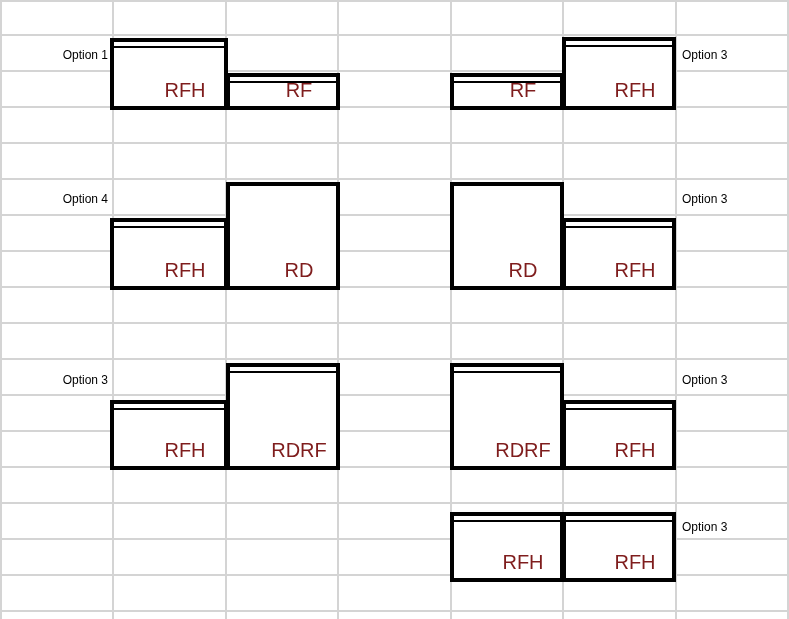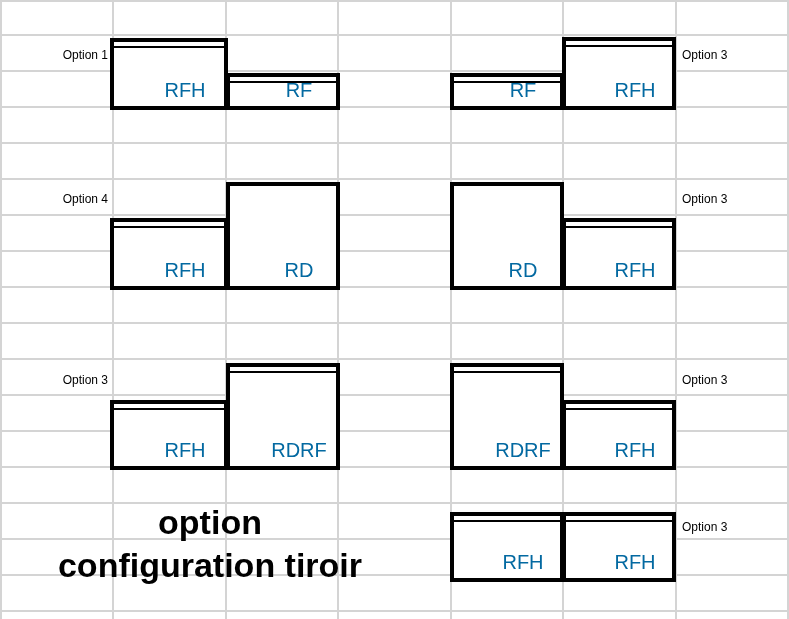--- a/index.html
+++ b/index.html
@@ -62,21 +62,21 @@
     background: #000000;
   }
   .box-label {
     position: absolute;
     left: 0;
     right: 0;
     bottom: 4px;
     text-align: center;
     font-size: 20px;
     line-height: 24px;
-    color: #0369a1;
+    color: #7f1d1d;
     font-family: "Liberation Sans", sans-serif;
     padding-left: 32px;
   }
 
   
   .opt-label {
     position: absolute;
     font-size: 12px;
     line-height: 18px;
     color: #000000;
@@ -197,16 +197,14 @@
         <div class="opt-label right" style="left: 682px; top: 518px;">Option 3</div>
         <div class="box dbl" style="left: 450px; top: 512px; width: 114px; height: 70px; border-color: rgb(0, 0, 0);">
           <div class="box-label">RFH</div>
         </div>
         <div class="box dbl" style="left: 562px; top: 512px; width: 114px; height: 70px; border-color: rgb(0, 0, 0);">
           <div class="box-label">RFH</div>
         </div>
       </div>
     </div>
 
-  <div class="title-line" id="title-1">option</div>
-  <div class="title-line" id="title-2">configuration tiroir</div>
 
 </div>
 
 </body></html>

